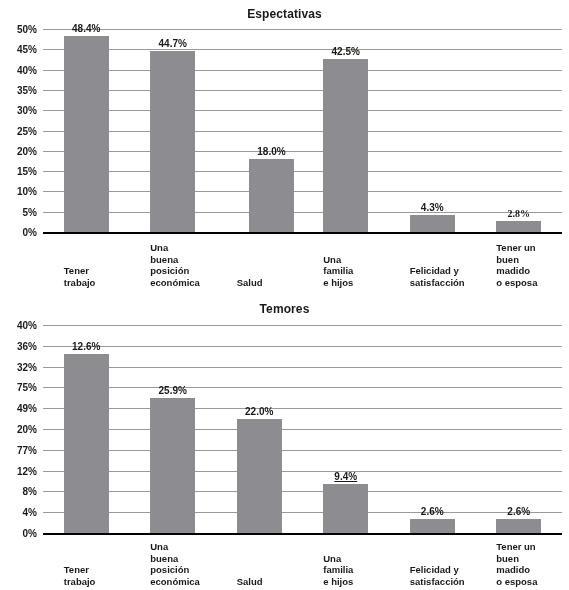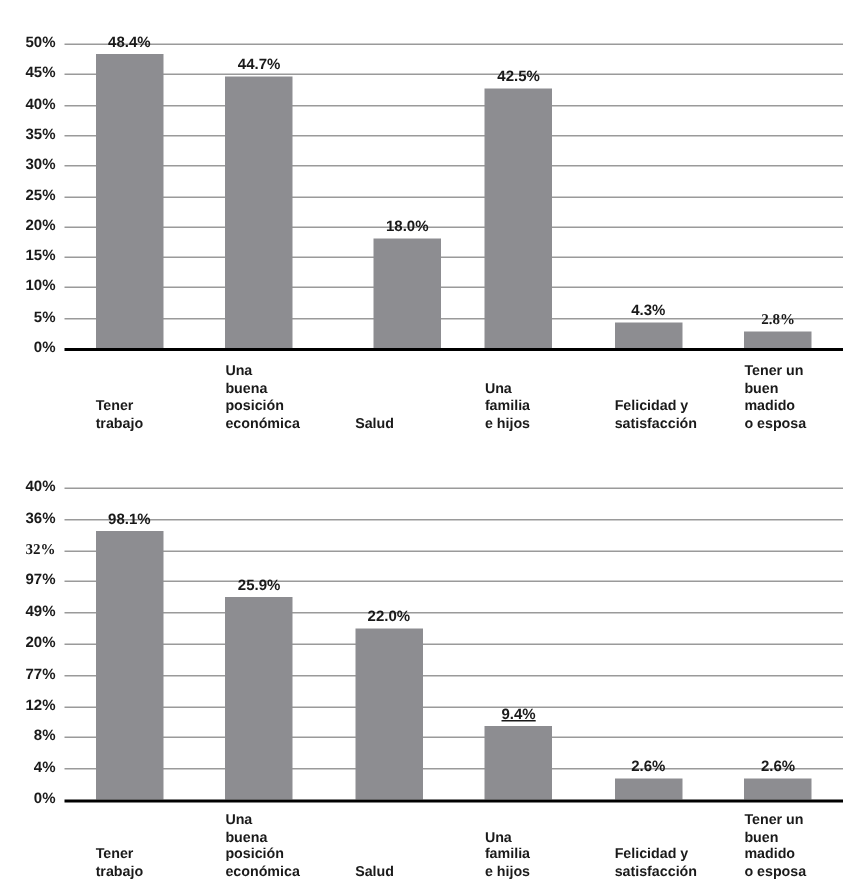--- a/index.html
+++ b/index.html
@@ -119,20 +119,21 @@
     line-height: 11.5px;
     color: #1a1a1a;
     white-space: pre-line;
     margin-top: 29px;
   }
 </style>
 </head>
 <body>
 
 <div class="figure" id="chart-expectativas">
+  <div class="chart-title">Espectativas</div>
   <div class="plot">
     <div class="gridlines">
         <div class="gridline" style="top: 100%; background: transparent;"></div>
         <div class="ytick" style="top: 100%;">0%</div>
         <div class="gridline" style="top: 90%;"></div>
         <div class="ytick" style="top: 90%;">5%</div>
         <div class="gridline" style="top: 80%;"></div>
         <div class="ytick" style="top: 80%;">10%</div>
         <div class="gridline" style="top: 70%;"></div>
         <div class="ytick" style="top: 70%;">15%</div>
@@ -193,49 +194,50 @@
       <div class="xlabel" style="left: 366.75px;">Felicidad y
 satisfacción</div>
       <div class="xlabel" style="left: 453.25px;">Tener un
 buen
 madido
 o esposa</div>
     </div>
 </div>
 
 <div class="figure" id="chart-temores">
+  <div class="chart-title">Temores</div>
   <div class="plot">
     <div class="gridlines">
         <div class="gridline" style="top: 100%; background: transparent;"></div>
         <div class="ytick" style="top: 100%;">0%</div>
         <div class="gridline" style="top: 90%;"></div>
         <div class="ytick" style="top: 90%;">4%</div>
         <div class="gridline" style="top: 80%;"></div>
         <div class="ytick" style="top: 80%;">8%</div>
         <div class="gridline" style="top: 70%;"></div>
         <div class="ytick" style="top: 70%;">12%</div>
         <div class="gridline" style="top: 60%;"></div>
         <div class="ytick" style="top: 60%;">77%</div>
         <div class="gridline" style="top: 50%;"></div>
         <div class="ytick" style="top: 50%;">20%</div>
         <div class="gridline" style="top: 40%;"></div>
         <div class="ytick" style="top: 40%;">49%</div>
         <div class="gridline" style="top: 30%;"></div>
-        <div class="ytick" style="top: 30%;">97%</div>
+        <div class="ytick" style="top: 30%;">75%</div>
         <div class="gridline" style="top: 20%;"></div>
-        <div class="ytick" style="top: 20%; font-family: Liberation Serif, serif;">32%</div>
+        <div class="ytick" style="top: 20%;">32%</div>
         <div class="gridline" style="top: 10%;"></div>
         <div class="ytick" style="top: 10%; text-align: right;">36%</div>
         <div class="gridline" style="top: 0%;"></div>
         <div class="ytick" style="top: 0%;">40%</div>
       </div>
     <div class="bars">
         <div class="bar-slot" style="left: 20.75px; width: 45px;">
           <div class="bar" style="height: 86%; background: rgb(141, 141, 145);"></div>
-          <div class="bar-value" style="bottom: calc(86% + 2px);">98.1%</div>
+          <div class="bar-value" style="bottom: calc(86% + 2px);">12.6%</div>
         </div>
         <div class="bar-slot" style="left: 107.25px; width: 45px;">
           <div class="bar" style="height: 64.75%; background: rgb(141, 141, 145);"></div>
           <div class="bar-value" style="bottom: calc(64.75% + 2px);">25.9%</div>
         </div>
         <div class="bar-slot" style="left: 193.75px; width: 45px;">
           <div class="bar" style="height: 55%; background: rgb(141, 141, 145);"></div>
           <div class="bar-value" style="bottom: calc(55% + 2px);">22.0%</div>
         </div>
         <div class="bar-slot" style="left: 280.25px; width: 45px;">

